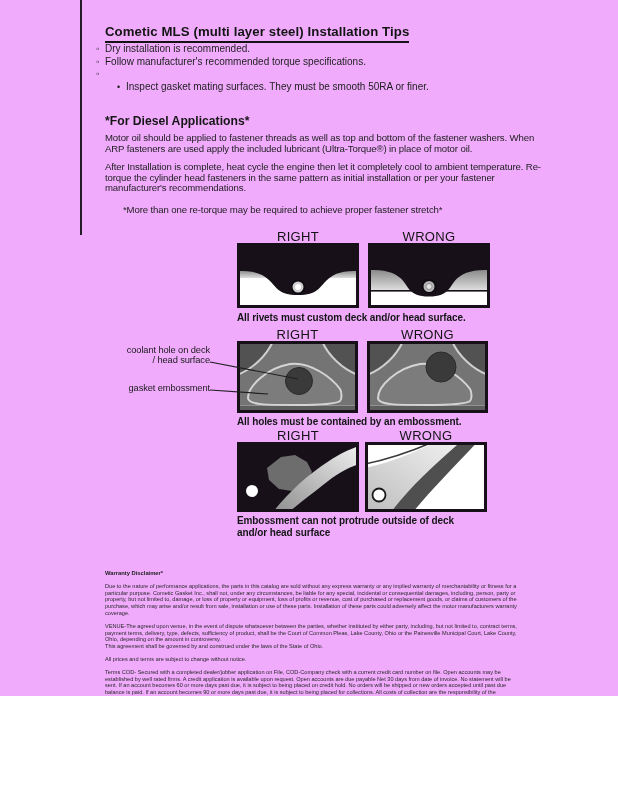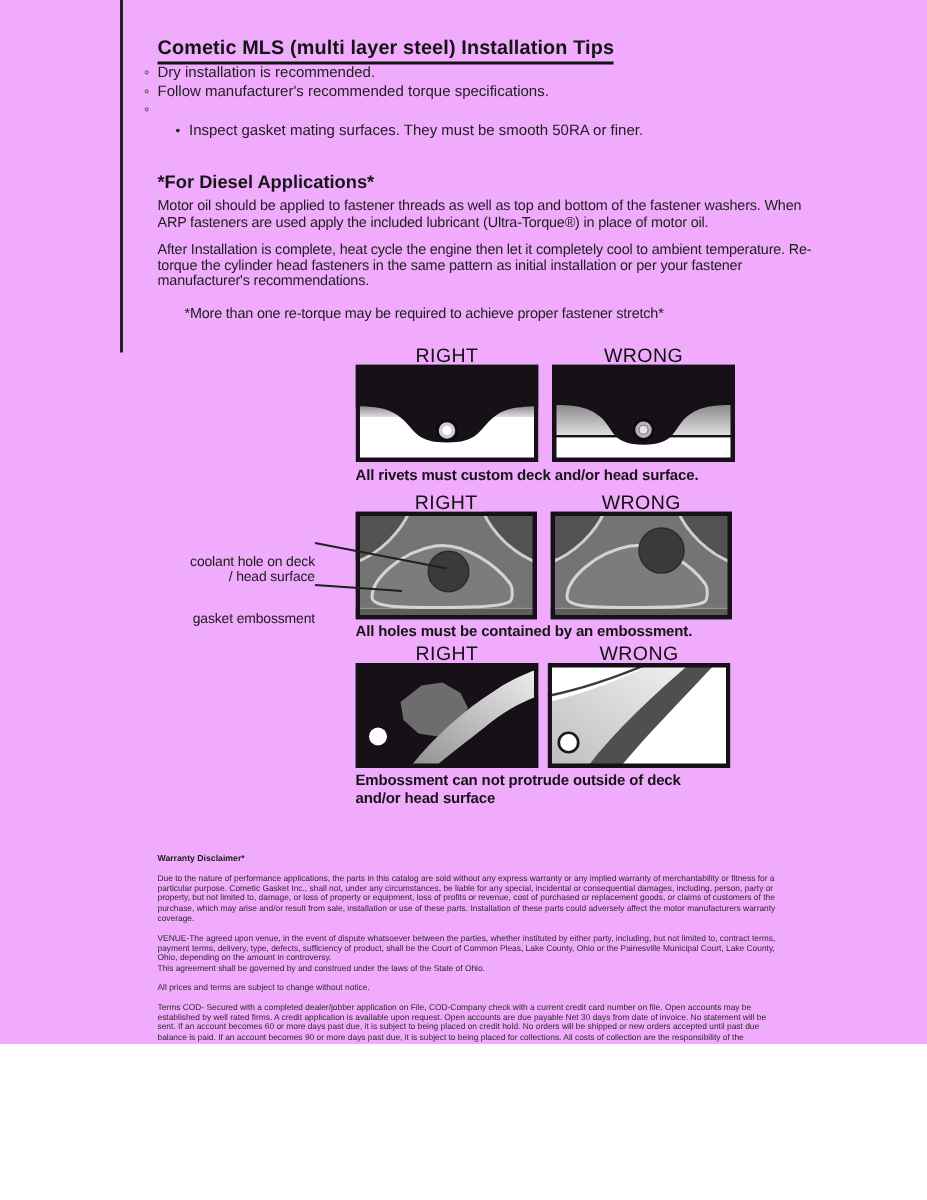--- a/index.html
+++ b/index.html
@@ -19,21 +19,21 @@
   .marker.ring::before{content:"◦";font-size:10px;}
   .marker.dot::before{content:"•";font-size:9px;}
   .diesel-heading{position:absolute;left:105px;top:114px;font-size:12.2px;font-weight:bold;color:#161616;text-align:right;}
   .para{position:absolute;left:105px;width:436px;font-size:9.6px;line-height:10.6px;letter-spacing:-0.12px;}
   .p1{top:133px;}
   .p2{top:162px;}
   .note{position:absolute;left:105px;top:204px;font-size:9.6px;letter-spacing:-0.12px;white-space:nowrap;margin-left:18px;}
   .dlabel{position:absolute;width:122px;text-align:center;font-size:13px;font-weight:400;color:#121212;letter-spacing:0.3px;}
   .dbox{position:absolute;display:block;}
   .caption{position:absolute;font-size:10px;font-weight:600;color:#151515;letter-spacing:-0.1px;}
-  .side-label{position:absolute;text-align:right;font-size:9.3px;line-height:10.4px;color:#1a1a1a;letter-spacing:-0.1px;margin-top:24px;}
+  .side-label{position:absolute;text-align:right;font-size:9.3px;line-height:10.4px;color:#1a1a1a;letter-spacing:-0.1px;}
   .lbl-coolant{left:122px;top:345px;width:88px;}
   .lbl-emboss{left:110px;top:383px;width:100px;white-space:nowrap;}
   .leaders{position:absolute;left:205px;top:348px;width:100px;height:52px;}
   .warranty{position:absolute;left:105px;top:570px;width:414px;font-size:5.6px;line-height:6.8px;color:#2a2a2a;letter-spacing:0;}
   .warranty h3{margin:0 0 6px 0;font-size:5.8px;font-weight:bold;color:#1c1c1c;}
   .warranty p{margin:0 0 6px 0;}
   .warranty p.tight{margin:0;}
   .footer{position:absolute;left:388px;top:757px;font-size:11.8px;color:#2e2e2e;letter-spacing:0.2px;}
 </style>
 </head>

